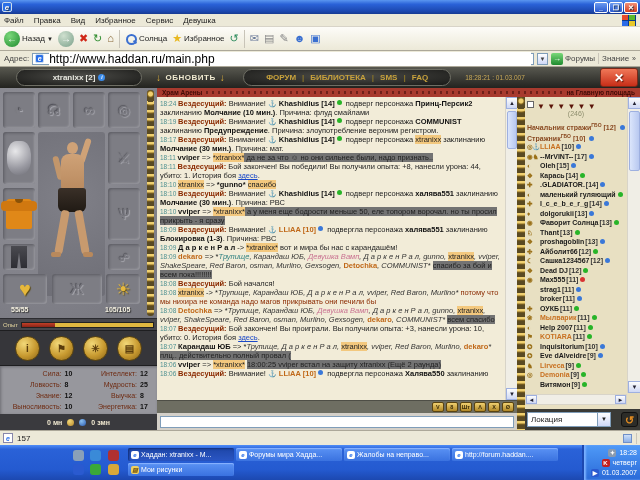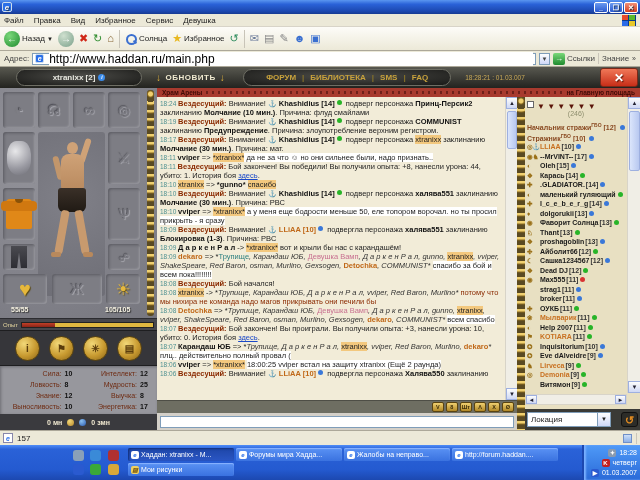--- a/index.html
+++ b/index.html
@@ -117,25 +117,25 @@
   
   .chat{position:absolute;left:157px;top:9px;width:348px;height:303px;background:#f2ecd8;overflow:hidden;padding:2px 3px;
     font-size:7.5px;line-height:9px;color:#222}
   .msg{margin-bottom:0}
   .mt{color:#4d9090;font-size:6.5px}
   .p-pl{color:#222}
   .p-sys{color:#8a2a00;font-weight:bold}
   .p-b{color:#111;font-weight:bold}
   .p-i{color:#333;font-style:italic}
   .p-hlt{background:#f3c87e}
-  .p-hlb{background:#ffffff}
+  .p-hlb{background:#737373}
   .p-lnk{color:#1b49c8;text-decoration:underline}
   .p-org{color:#c06818;font-weight:bold}
-  .p-teal{color:#2e8080;}
-  .p-pink{color:#c87090;}
+  .p-teal{color:#2e8080;font-style:italic}
+  .p-pink{color:#c87090;font-style:italic}
   .p-red{color:#8a2a00}
   .p-anc{color:#c09020;font-size:7px}
   .p-gd,.p-bd{display:inline-block;width:5px;height:5px;border-radius:50%;margin:0 2px;vertical-align:1px}
   .p-gd{background:#28b428}.p-bd{background:#3a78d8}
 
   
   .vscroll{position:absolute;width:12px;background:#f0eee6;border-left:1px solid #d8d4c8}
   .sbtn{position:absolute;left:0;width:12px;height:12px;background:linear-gradient(#fdfdfc,#cfd8f4);border:1px solid #9eb0e0;
     font-size:6px;text-align:center;line-height:10px;color:#223}
   .sthumb{position:absolute;left:1px;width:10px;background:linear-gradient(90deg,#dbe5fb,#b8c8f0);border:1px solid #9eb0e0;border-radius:2px}
@@ -265,21 +265,21 @@
 
   <div class="addrbar">
     <span>Адрес:</span>
     <span class="addrinput">
       <span class="ie-ico" style="width:9px;height:9px;font-size:7px">e</span>
       <input value="http://www.haddan.ru/main.php" style="">
     </span>
     <span class="ddbtn">▼</span>
     <span class="gobox">
       <span class="goico">→</span>
-      <span>Ссылки</span>
+      <span>Форумы</span>
     </span>
     <span class="spane"></span>
     <span>Знание</span>
     <span style="font-size:7px">»</span>
   </div>
 
   <div class="gamehdr">
     <span class="oval me">
       <span>xtranixx [2]</span>
       <span class="idot">i</span>
@@ -423,21 +423,21 @@
     <div class="chat">
         <div class="msg"><span class="mt">18:24 </span><span class="p-sys">Вездесущий:</span><span class="p-pl"> Внимание! </span><span class="p-anc">⚓</span><span class="p-b"> Khashidius [14]</span><span class="p-gd"></span><span class="p-pl"> подверг персонажа </span><span class="p-b">Принц-Персик2</span><span class="p-pl"> заклинанию </span><span class="p-b">Молчание (10 мин.)</span><span class="p-pl">. Причина: флуд смайлами</span></div>
         <div class="msg"><span class="mt">18:19 </span><span class="p-sys">Вездесущий:</span><span class="p-pl"> Внимание! </span><span class="p-anc">⚓</span><span class="p-b"> Khashidius [14]</span><span class="p-gd"></span><span class="p-pl"> подверг персонажа </span><span class="p-b">COMMUNIST</span><span class="p-pl"> заклинанию </span><span class="p-b">Предупреждение</span><span class="p-pl">. Причина: злоупотребление верхним регистром.</span></div>
         <div class="msg"><span class="mt">18:17 </span><span class="p-sys">Вездесущий:</span><span class="p-pl"> Внимание! </span><span class="p-anc">⚓</span><span class="p-b"> Khashidius [14]</span><span class="p-gd"></span><span class="p-pl"> подверг персонажа </span><span class="p-hlt">xtranixx</span><span class="p-pl"> заклинанию </span><span class="p-b">Молчание (30 мин.)</span><span class="p-pl">. Причина: мат.</span></div>
         <div class="msg"><span class="mt">18:11 </span><span class="p-b">vviper</span><span class="p-pl"> =&gt; </span><span class="p-hlt">*xtranixx*</span><span class="p-hlb"> да не за что ☺ но они сильнее были, надо признать..</span></div>
         <div class="msg"><span class="mt">18:11 </span><span class="p-sys">Вездесущий:</span><span class="p-pl"> Бой закончен! Вы победили! Вы получили опыта: +8, нанесли урона: 44, убито: 1. История боя </span><span class="p-lnk">здесь</span><span class="p-pl">.</span></div>
         <div class="msg"><span class="mt">18:10 </span><span class="p-hlt">xtranixx</span><span class="p-pl"> =&gt; </span><span class="p-b">*gunno*</span><span class="p-pl"> </span><span class="p-hlt">спасибо</span></div>
         <div class="msg"><span class="mt">18:10 </span><span class="p-sys">Вездесущий:</span><span class="p-pl"> Внимание! </span><span class="p-anc">⚓</span><span class="p-b"> Khashidius [14]</span><span class="p-gd"></span><span class="p-pl"> подверг персонажа </span><span class="p-b">халява551</span><span class="p-pl"> заклинанию </span><span class="p-b">Молчание (30 мин.)</span><span class="p-pl">. Причина: РВС</span></div>
         <div class="msg"><span class="mt">18:10 </span><span class="p-b">vviper</span><span class="p-pl"> =&gt; </span><span class="p-hlt">*xtranixx*</span><span class="p-hlb"> а у меня еще бодрости меньше 50, еле топором ворочал. но ты просил прикрыть - я сразу</span></div>
         <div class="msg"><span class="mt">18:09 </span><span class="p-sys">Вездесущий:</span><span class="p-pl"> Внимание! </span><span class="p-anc">⚓</span><span class="p-org"> LLiAA [10]</span><span class="p-bd"></span><span class="p-pl"> подвергла персонажа </span><span class="p-b">халява551</span><span class="p-pl"> заклинанию </span><span class="p-b">Блокировка (1-3)</span><span class="p-pl">. Причина: РВС</span></div>
-        <div class="msg"><span class="mt">18:09 </span><span class="p-b">Д а р к е н Р а л</span><span class="p-pl"> -&gt; </span><span class="p-hlt">*xtranixx*</span><span class="p-pl"> вот и крыли бы нас с карандашём!</span></div>
+        <div class="msg"><span class="mt">18:09 </span><span class="p-b">Д а р к е н Р а л</span><span class="p-pl"> -&gt; </span><span class="p-hlt">*xtranixx*</span><span class="p-pl"> вот и мира бы нас с карандашём!</span></div>
         <div class="msg"><span class="mt">18:09 </span><span class="p-org">dekaro</span><span class="p-pl"> =&gt; *</span><span class="p-teal">Трупище</span><span class="p-i">, Карандаш ЮБ, </span><span class="p-pink">Девушка Вамп</span><span class="p-i">, Д а р к е н Р а л, gunno, </span><span class="p-hlt">xtranixx</span><span class="p-i">, vviper, ShakeSpeare, Red Baron, osman, Murlino, Gexsogen, </span><span class="p-org">Detochka</span><span class="p-i">, COMMUNIST*</span><span class="p-pl"> </span><span class="p-hlb">спасибо за бой и всем пока!!!!!!!!</span></div>
         <div class="msg"><span class="mt">18:08 </span><span class="p-sys">Вездесущий:</span><span class="p-pl"> Бой начался!</span></div>
         <div class="msg"><span class="mt">18:08 </span><span class="p-hlt">xtranixx</span><span class="p-pl"> -&gt; *</span><span class="p-i">Трупище, Карандаш ЮБ, Д а р к е н Р а л, vviper, Red Baron, Murlino*</span><span class="p-red"> потому что мы нихира не команда надо магов прикрывать они печили бы</span></div>
         <div class="msg"><span class="mt">18:08 </span><span class="p-org">Detochka</span><span class="p-pl"> =&gt; *</span><span class="p-i">Трупище, Карандаш ЮБ, </span><span class="p-pink">Девушка Вамп</span><span class="p-i">, Д а р к е н Р а л, gunno, </span><span class="p-hlt">xtranixx</span><span class="p-i">, vviper, ShakeSpeare, Red Baron, osman, Murlino, Gexsogen, </span><span class="p-org">dekaro</span><span class="p-i">, COMMUNIST*</span><span class="p-pl"> </span><span class="p-hlb">всем спасибо</span></div>
         <div class="msg"><span class="mt">18:07 </span><span class="p-sys">Вездесущий:</span><span class="p-pl"> Бой закончен! Вы проиграли. Вы получили опыта: +3, нанесли урона: 10, убито: 0. История боя </span><span class="p-lnk">здесь</span><span class="p-pl">.</span></div>
         <div class="msg"><span class="mt">18:07 </span><span class="p-b">Карандаш ЮБ</span><span class="p-pl"> =&gt; *</span><span class="p-i">Трупище, Д а р к е н Р а л, </span><span class="p-hlt">xtranixx</span><span class="p-i">, vviper, Red Baron, Murlino, </span><span class="p-org">dekaro</span><span class="p-i">*</span><span class="p-pl"> </span><span class="p-hlb">плц.. действительно полный провал (</span></div>
         <div class="msg"><span class="mt">18:06 </span><span class="p-b">vviper</span><span class="p-pl"> =&gt; </span><span class="p-hlt">*xtranixx*</span><span class="p-pl"> </span><span class="p-hlb">18:00:25 vviper встал на защиту xtranixx (Ещё 2 раунда)</span></div>
         <div class="msg"><span class="mt">18:06 </span><span class="p-sys">Вездесущий:</span><span class="p-pl"> Внимание! </span><span class="p-anc">⚓</span><span class="p-org"> LLiAA [10]</span><span class="p-bd"></span><span class="p-pl"> подвергла персонажа </span><span class="p-b">Халява550</span><span class="p-pl"> заклинанию</span></div>
       </div>
     <div class="vscroll" style="left:505px;top:9px;height:303px">

